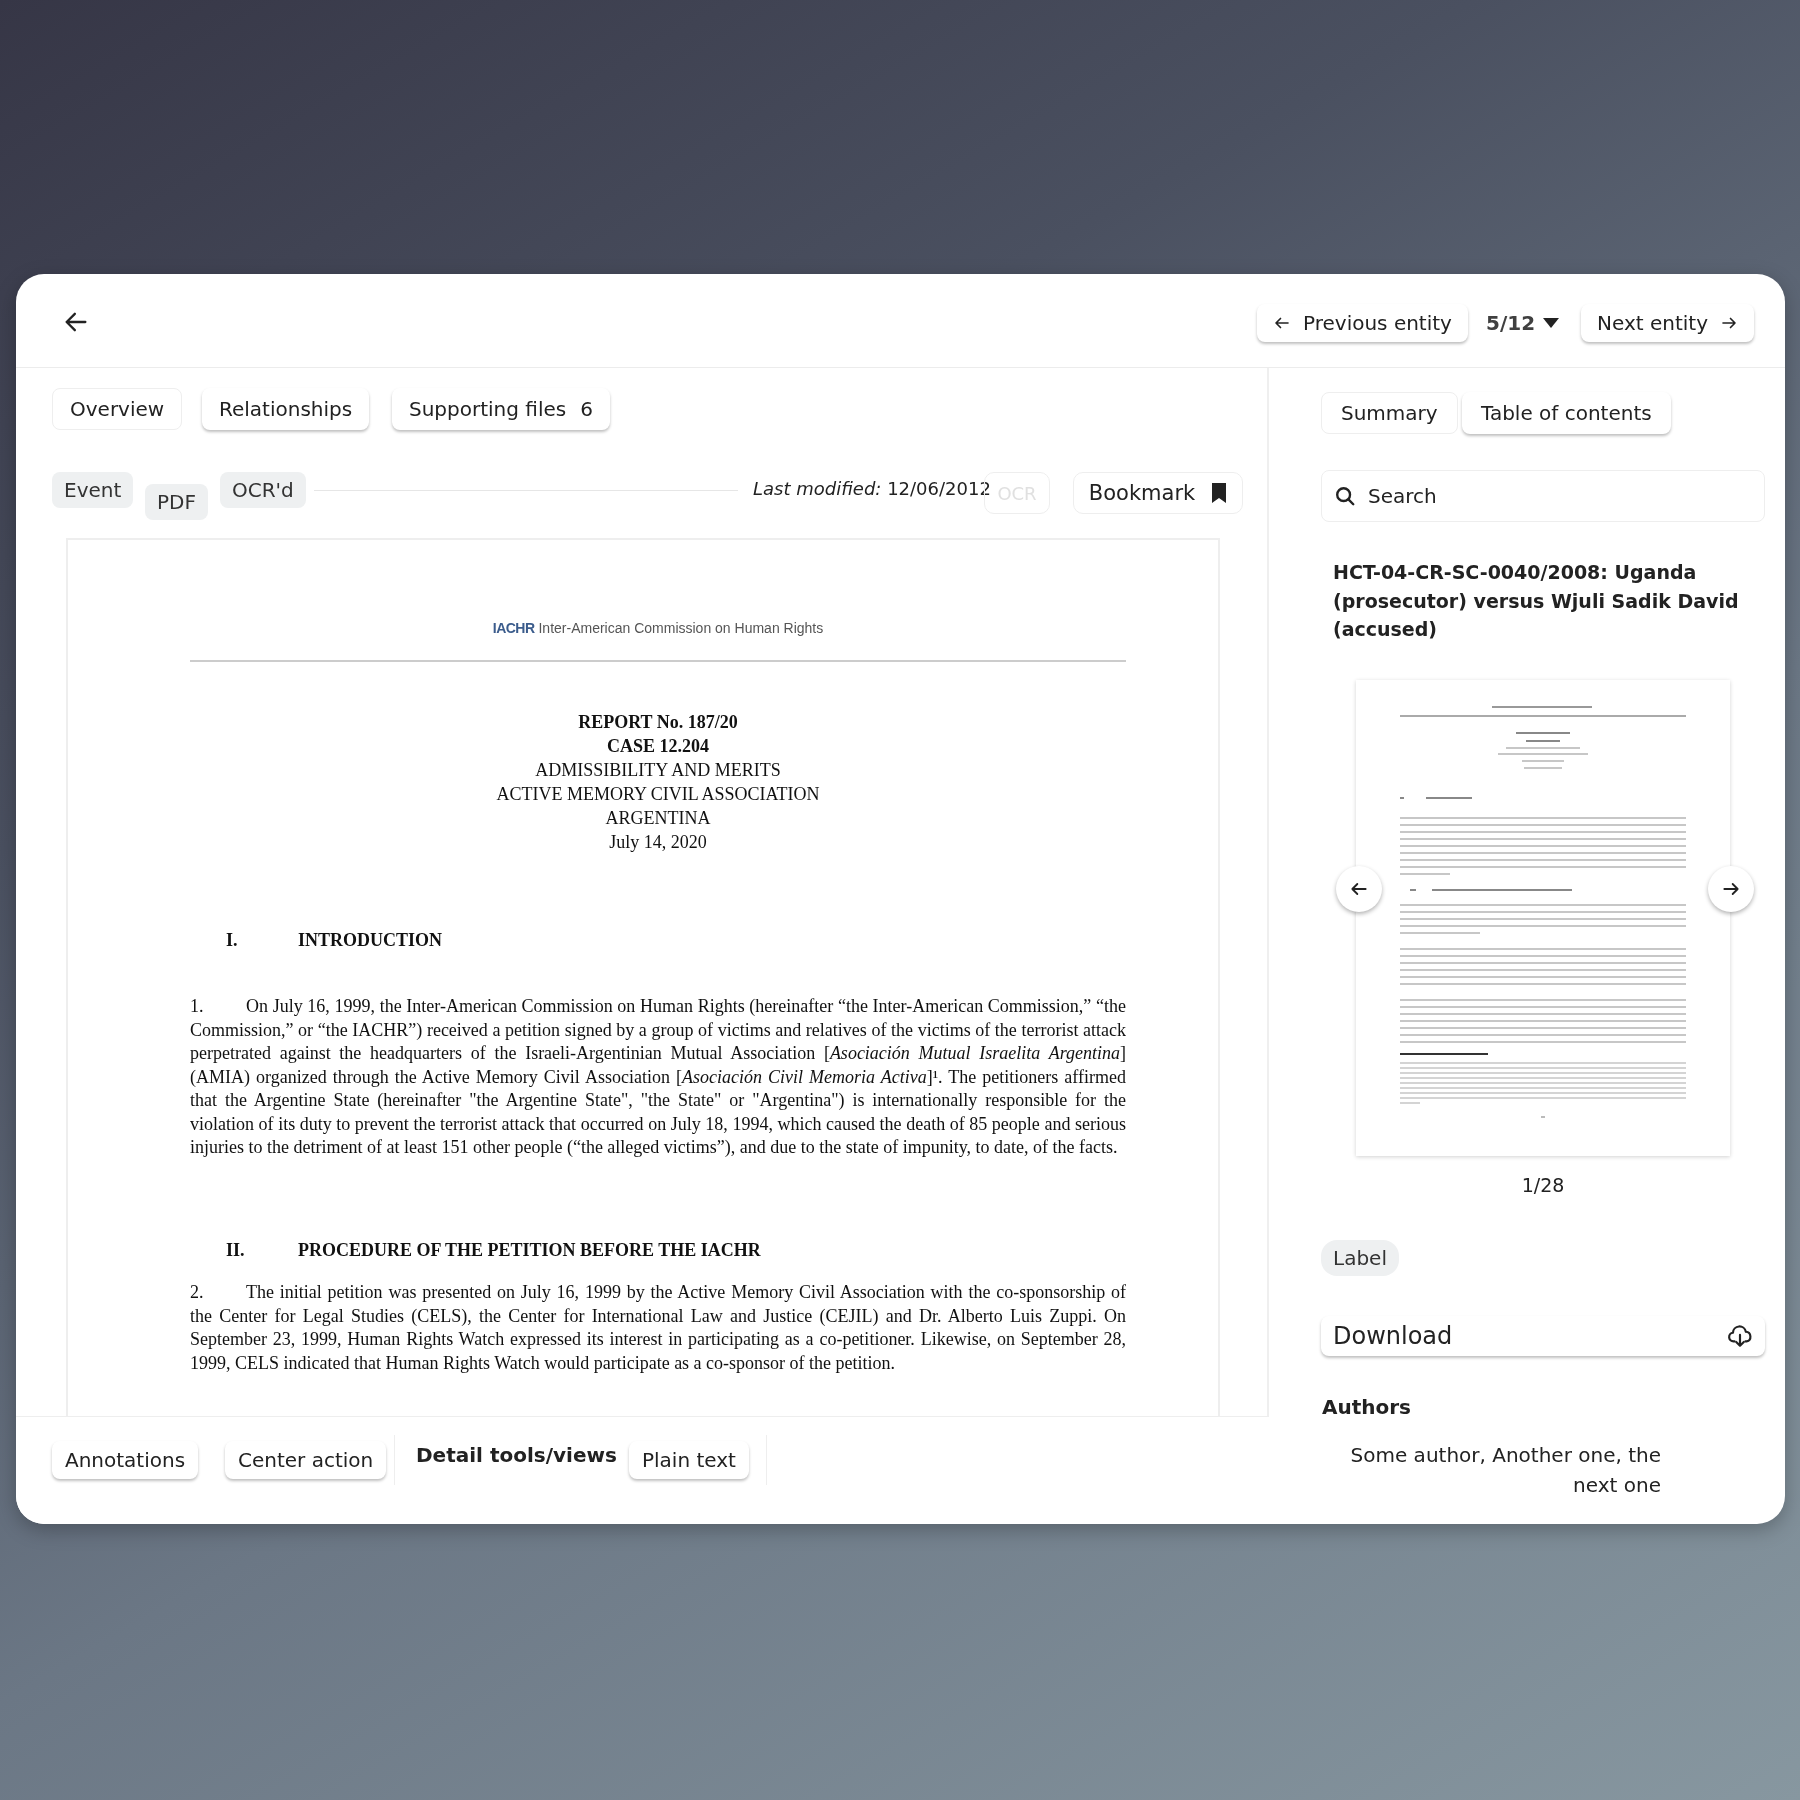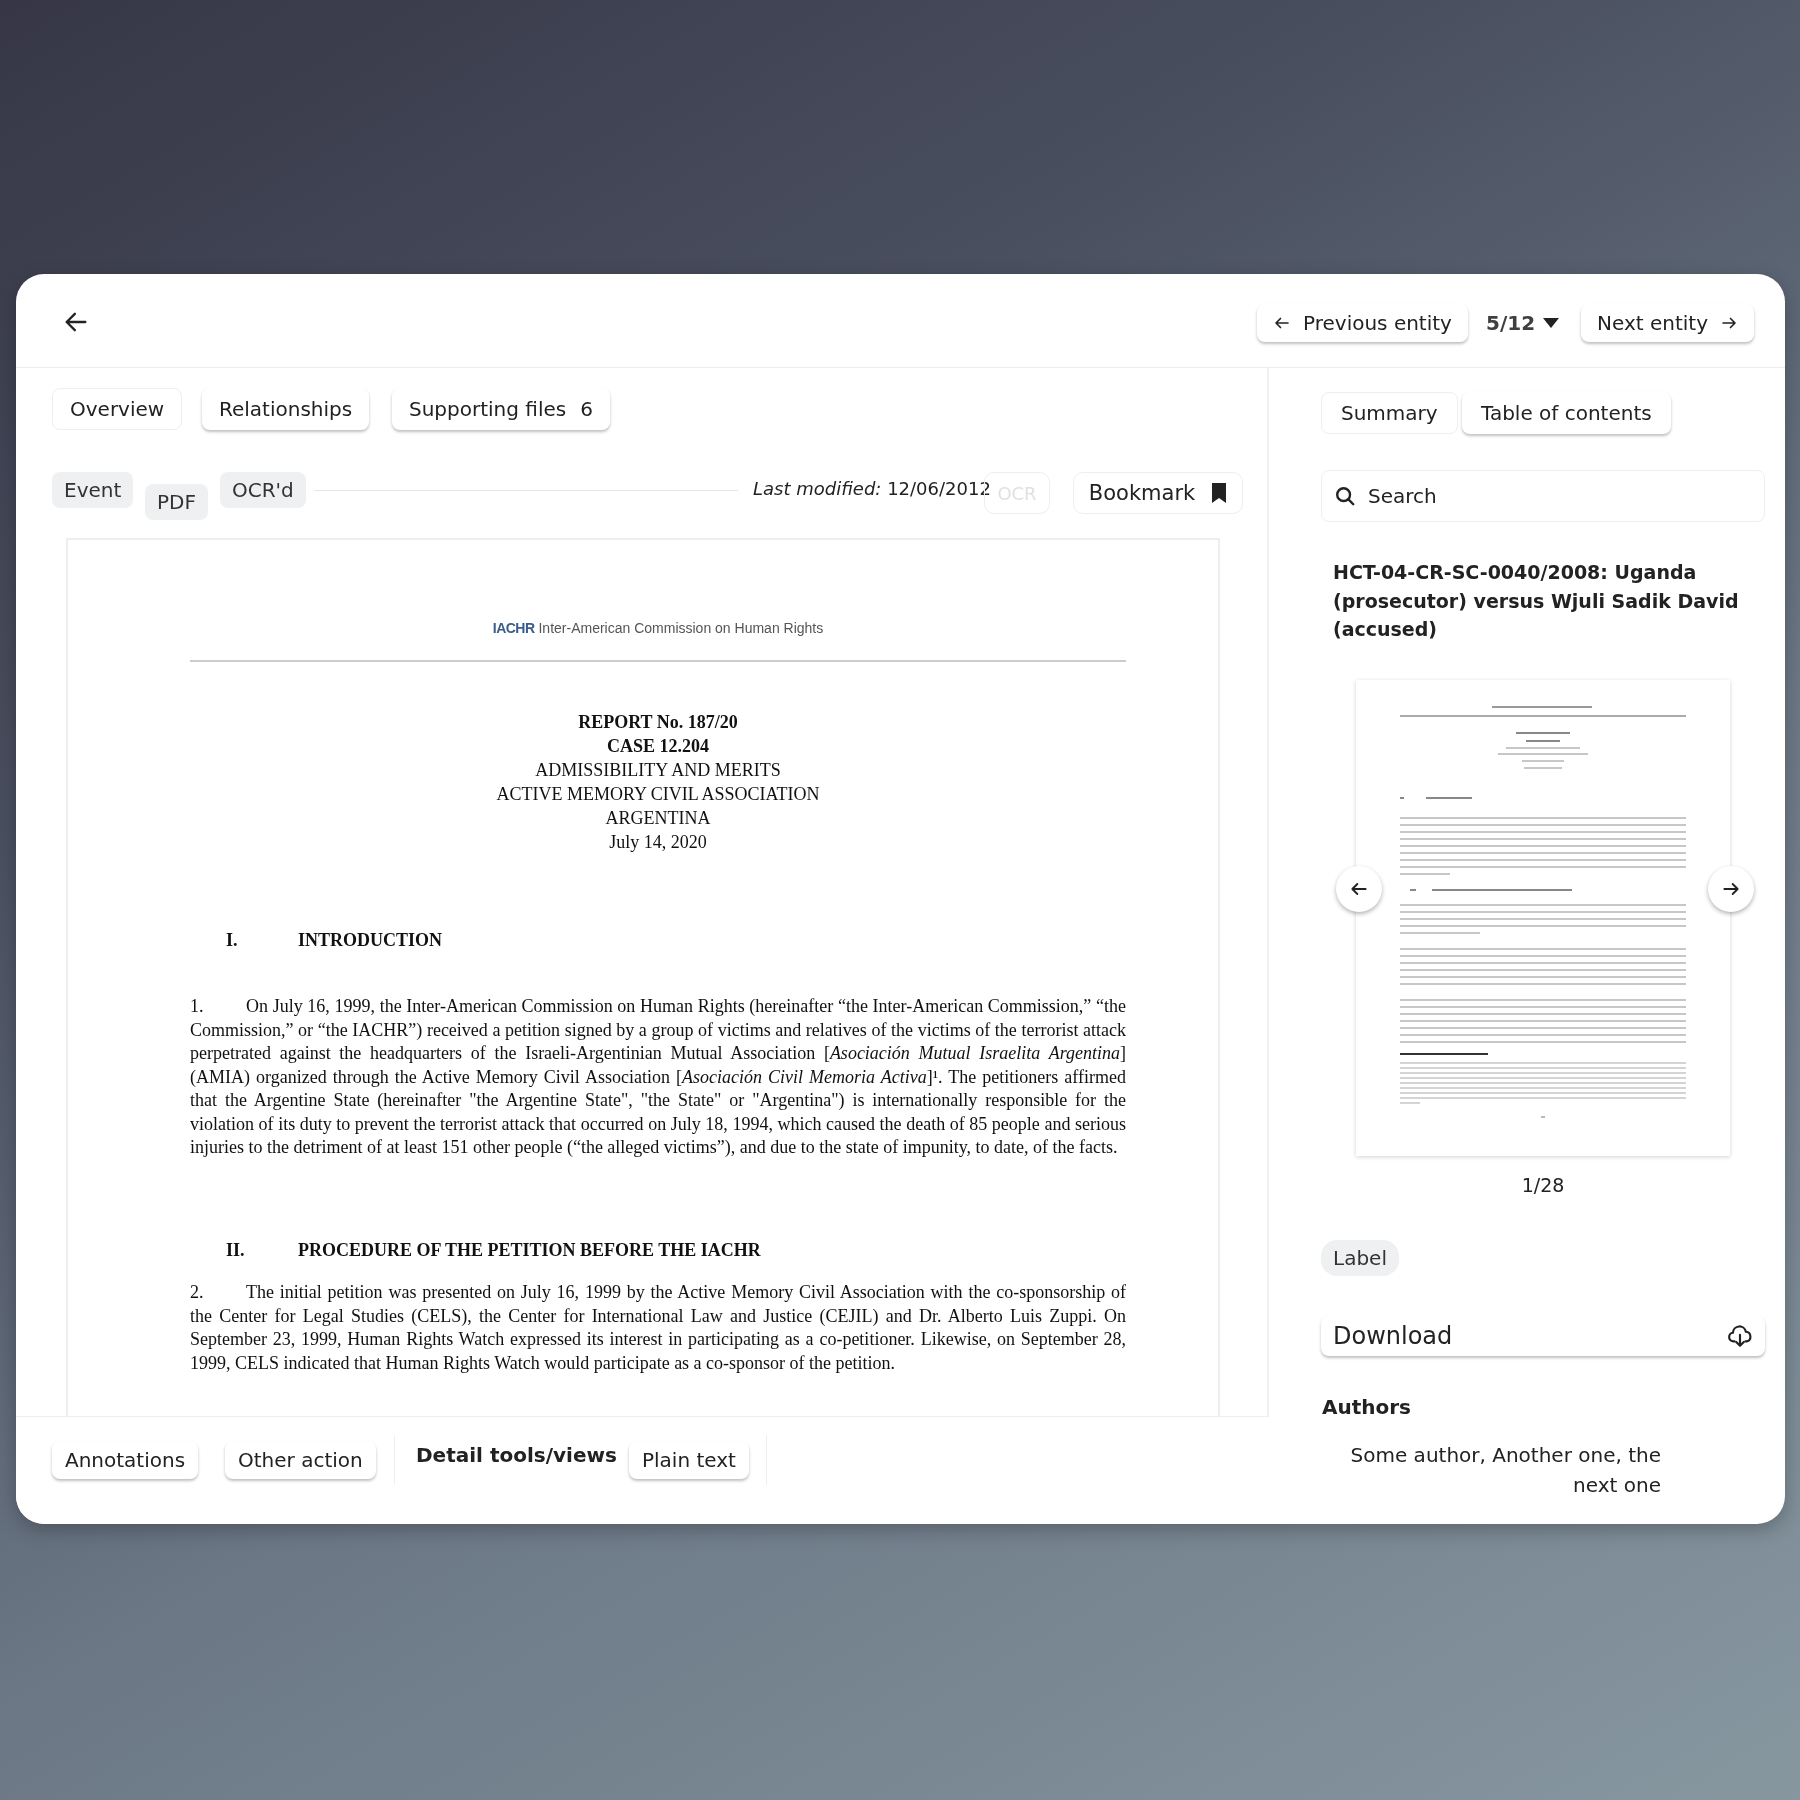--- a/index.html
+++ b/index.html
@@ -212,21 +212,21 @@
         </div>
 
         <div class="para" style="top:882px;">
           <span class="pn">3.</span><span>On August 3, 2000, the State sent a communication by means of which it made various considerations on the development of the investigation at the domestic level and extended an invitation to the IACHR to attend</span>
         </div>
       </div>
     </div>
 
     <div class="bottom-bar">
       <div class="bbtn" style="left:36px;">Annotations</div>
-      <div class="bbtn" style="left:209px;">Other action</div>
+      <div class="bbtn" style="left:209px;">Center action</div>
       <div class="bdiv" style="left:378px;"></div>
       <div class="bold-label">Detail tools/views</div>
       <div class="bbtn" style="left:613px;">Plain text</div>
       <div class="bdiv" style="left:750px;"></div>
     </div>
   </div>
 
   <div class="right">
     <div class="rtab" style="left:50px; border:1px solid #eee;">
       <span>Summary</span>

